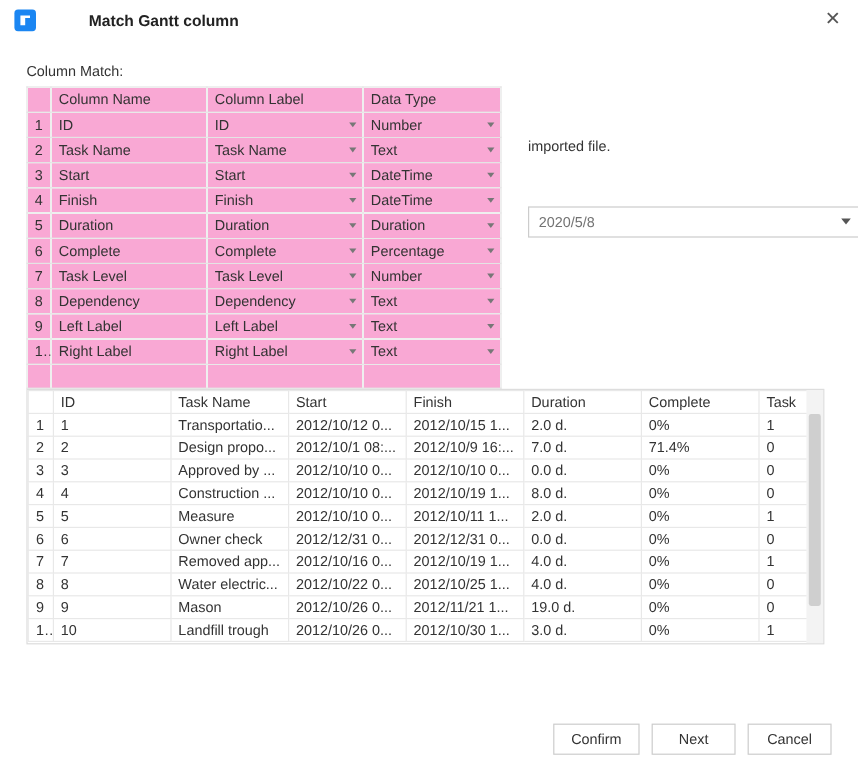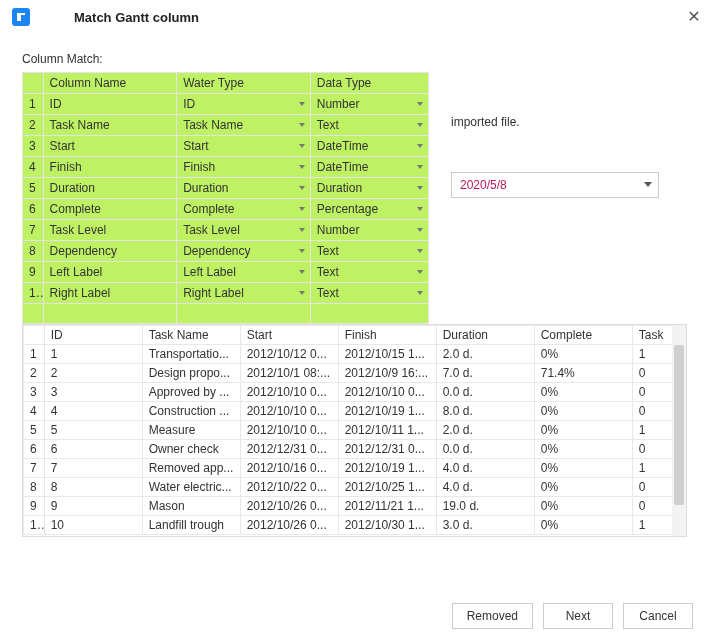--- a/index.html
+++ b/index.html
@@ -79,22 +79,22 @@
   }
   .date-select {
     margin-top: 40px;
     border: 1px solid #ccc;
     height: 26px;
     display: flex;
     align-items: center;
     padding: 0 8px;
     position: relative;
     font-size: 12px;
-    color: #be185d;
-    width: 208px;
+    color: #737373;
+    width: 276px;
   }
   .date-select .caret {
     position: absolute;
     right: 6px;
     top: 9px;
     width: 0; height: 0;
     border-left: 4px solid transparent;
     border-right: 4px solid transparent;
     border-top: 5px solid #555;
   }
@@ -107,21 +107,21 @@
   table.grid th, table.grid td {
     border: 1px solid #e4e4e4;
     padding: 3px 6px;
     text-align: left;
     font-weight: normal;
     font-size: 12px;
     height: 20px;
     white-space: nowrap;
     overflow: hidden;
     text-overflow: ellipsis;
-    background: #bef264;
+    background: #f9a8d4;
   }
   table.grid th {
     color: #333;
   }
   .idx-col { width: 18px; text-align: left; color:#333; }
   .drop-cell {
     position: relative;
     padding-right: 16px !important;
   }
   .drop-cell .caret {
@@ -228,21 +228,21 @@
         <colgroup>
           <col style="width:20px">
             <col style="width:130px">
             <col style="width:130px">
             <col style="width:115px">
         </colgroup>
         <thead>
           <tr>
             <th class="idx-col"></th>
             <th>Column Name</th>
-            <th>Water Type</th>
+            <th>Column Label</th>
             <th>Data Type</th>
           </tr>
         </thead>
         <tbody id="cm-body">
             <tr>
               <td class="idx-col">1</td>
               <td>ID</td>
               <td class="drop-cell">ID<span class="caret"></span></td>
               <td class="drop-cell">Number<span class="caret"></span></td>
             </tr>
@@ -451,16 +451,16 @@
         </tbody>
     </table>
     <div class="tasklist-scroll">
       <div class="tasklist-thumb"></div>
     </div>
   </div>
 
 </div>
 
 <div class="footer">
-  <div class="btn">Removed</div>
+  <div class="btn">Confirm</div>
   <div class="btn">Next</div>
   <div class="btn">Cancel</div>
 </div>
 
 </body></html>

